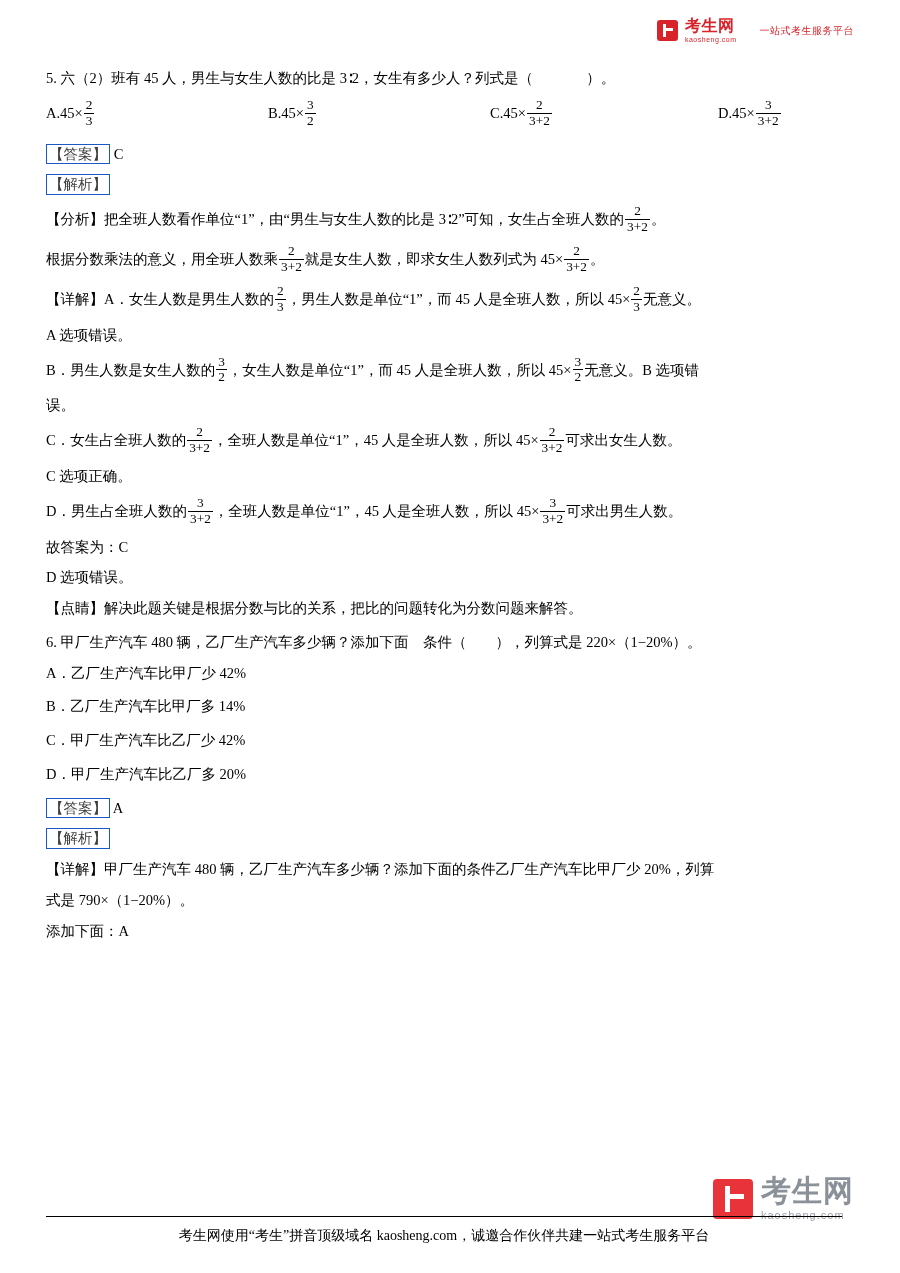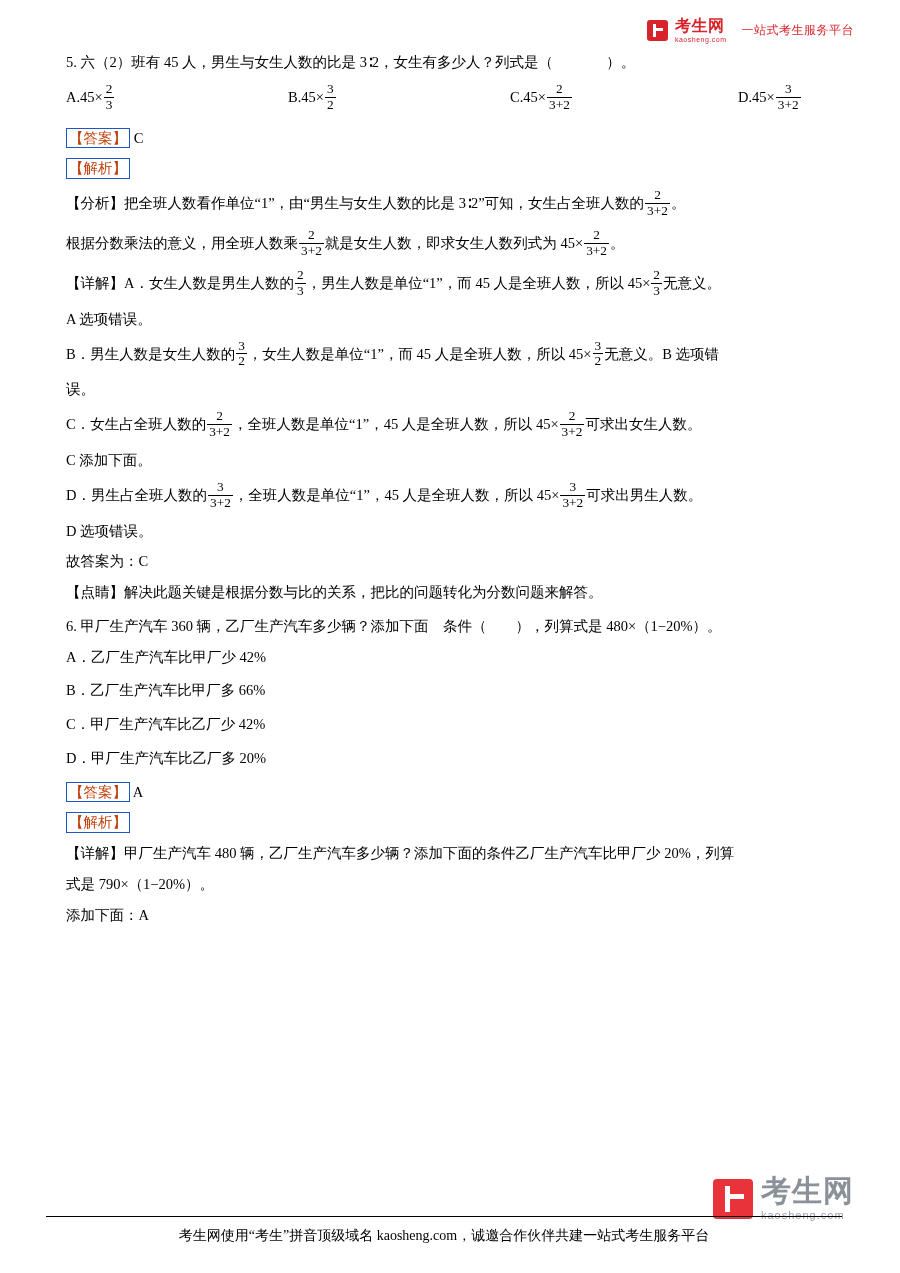--- a/index.html
+++ b/index.html
@@ -71,45 +71,44 @@
   }
   .logo-sub {
     font-family: "Liberation Sans", sans-serif;
     font-size: 7px;
     color: #d8232a;
     letter-spacing: 0.5px;
     margin-top: 2px;
   }
   .logo-tag {
     font-family: "Liberation Sans", sans-serif;
-    font-size: 12px;
+    font-size: 10px;
     color: #d8232a;
-    margin-left: 8px;
+    margin-left: 16px;
     letter-spacing: 0.5px;
   }
 
   
   .content {
     position: absolute;
     left: 46px;
-    top: 52px;
+    top: 68px;
     width: 808px;
     font-size: 14.5px;
     line-height: 1.5;
-    margin-left: 20px;
   }
   .para {
     margin: 0 0 12px 0;
     text-align: justify;
   }
   .para.tight { margin-bottom: 9px; }
   .tag-box {
     display: inline-block;
     border: 1px solid #1a57c8;
-    color: #c2410c;
+    color: #404040;
     padding: 0px 2px;
     line-height: 1.25;
   }
 
   
   .frac {
     display: inline-flex;
     flex-direction: column;
     vertical-align: middle;
     text-align: center;
@@ -313,46 +312,46 @@
 
     <p class="para tight">
       C．女生占全班人数的<span class="frac">
           <span class="num">2</span>
           <span class="den">3+2</span>
         </span>，全班人数是单位“1”，45 人是全班人数，所以 45×<span class="frac">
           <span class="num">2</span>
           <span class="den">3+2</span>
         </span>可求出女生人数。
     </p>
-    <p class="para tight">C 添加下面。</p>
+    <p class="para tight">C 选项正确。</p>
 
     <p class="para tight">
       D．男生占全班人数的<span class="frac">
           <span class="num">3</span>
           <span class="den">3+2</span>
         </span>，全班人数是单位“1”，45 人是全班人数，所以 45×<span class="frac">
           <span class="num">3</span>
           <span class="den">3+2</span>
         </span>可求出男生人数。
     </p>
+    <p class="para tight">故答案为：C</p>
+
     <p class="para tight">D 选项错误。</p>
-
-    <p class="para tight">故答案为：C</p>
 
     <p class="para">
       <span>【点睛】</span><span>解决此题关键是根据分数与比的关系，把比的问题转化为分数问题来解答。</span>
     </p>
 
     <p class="para tight">
       <span>6.</span>
-      <span>甲厂生产汽车 360 辆，乙厂生产汽车多少辆？添加下面　条件（　　），列算式是 480×（1−20%）。</span>
+      <span>甲厂生产汽车 480 辆，乙厂生产汽车多少辆？添加下面　条件（　　），列算式是 220×（1−20%）。</span>
     </p>
 
     <p class="para choice-line">A．乙厂生产汽车比甲厂少 42%</p>
-    <p class="para choice-line">B．乙厂生产汽车比甲厂多 66%</p>
+    <p class="para choice-line">B．乙厂生产汽车比甲厂多 14%</p>
     <p class="para choice-line">C．甲厂生产汽车比乙厂少 42%</p>
     <p class="para choice-line">D．甲厂生产汽车比乙厂多 20%</p>
 
     <p class="para tight">
       <span class="tag-box">【答案】</span>
       <span>A</span>
     </p>
 
     <p class="para tight">
       <span class="tag-box">【解析】</span>

